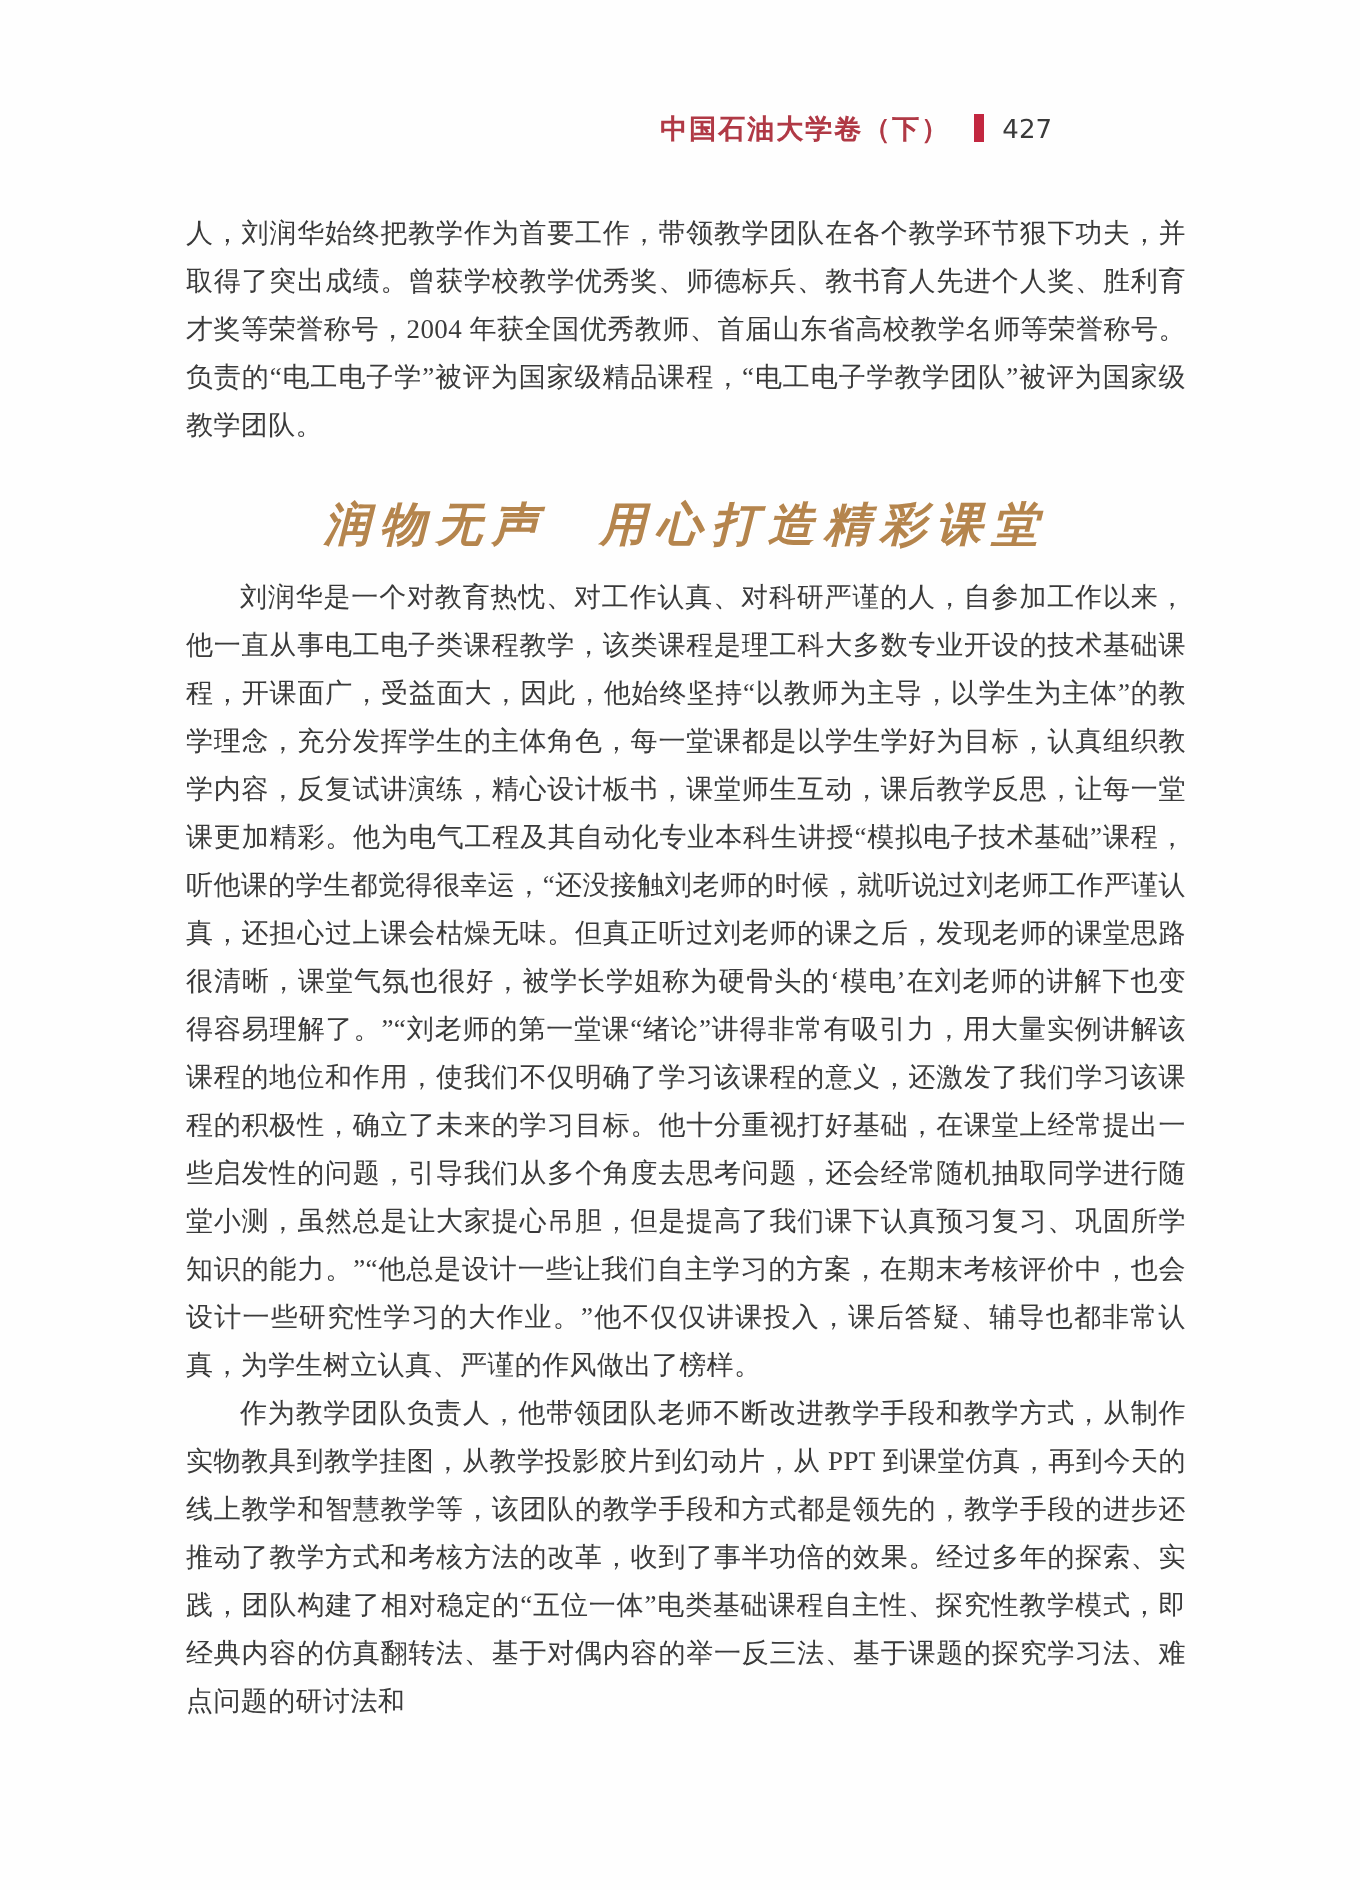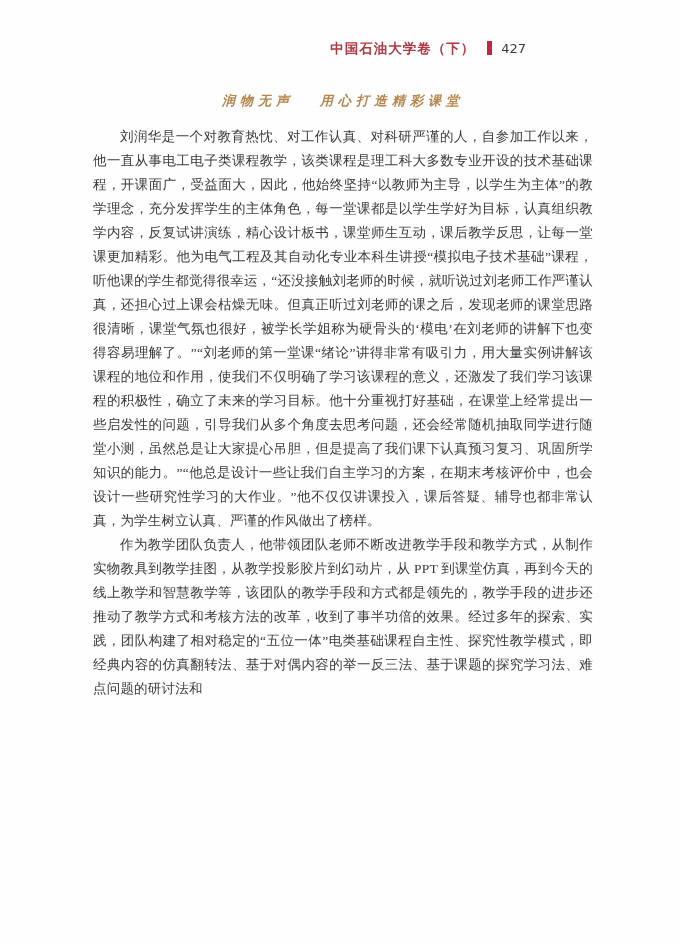--- a/index.html
+++ b/index.html
@@ -9,21 +9,21 @@
     background: #fefefe;
     font-family: "Liberation Serif", "DejaVu Serif", serif;
     color: #3a3a3a;
     overflow: hidden;
   }
   .page {
     position: relative;
     width: 584px;
     height: 945px;
     box-sizing: border-box;
-    padding-top: 40px;
+    padding-top: 56px;
   }
   
   .running-head {
     text-align: right;
     padding-right: 58px;
     font-size: 13.5px;
     letter-spacing: 1px;
     line-height: 18px;
     white-space: nowrap;
   }
@@ -58,21 +58,21 @@
     text-justify: inter-ideograph;
     letter-spacing: 0.2px;
     color: #3a3a3a;
   }
   .body-p.indent { text-indent: 2em; }
   .body-p.para-gap-after { margin-bottom: 25px; }
   
   .section-heading {
     margin: 13px 0 11px 0;
     text-align: center;
-    font-size: 13px;
+    font-size: 23px;
     line-height: 26px;
     font-style: italic;
     font-weight: bold;
     letter-spacing: 5px;
     color: #b5854d;
     white-space: nowrap;
   }
   .section-heading .heading-gap {
     display: inline-block;
     width: 26px;
@@ -82,20 +82,21 @@
 <body>
 
 <div class="page">
 
   <div class="running-head">
     <span class="book-title">中国石油大学卷（下）</span><span class="head-bar"></span><span class="folio">427</span>
   </div>
 
   <div class="content">
 
+    <p class="body-p para-gap-after">人，刘润华始终把教学作为首要工作，带领教学团队在各个教学环节狠下功夫，并取得了突出成绩。曾获学校教学优秀奖、师德标兵、教书育人先进个人奖、胜利育才奖等荣誉称号，2004 年获全国优秀教师、首届山东省高校教学名师等荣誉称号。负责的“电工电子学”被评为国家级精品课程，“电工电子学教学团队”被评为国家级教学团队。</p>
 
 
     <div class="section-heading">
       <span>润物无声</span><span class="heading-gap"></span><span>用心打造精彩课堂</span>
     </div>
 
     <p class="body-p indent">刘润华是一个对教育热忱、对工作认真、对科研严谨的人，自参加工作以来，他一直从事电工电子类课程教学，该类课程是理工科大多数专业开设的技术基础课程，开课面广，受益面大，因此，他始终坚持“以教师为主导，以学生为主体”的教学理念，充分发挥学生的主体角色，每一堂课都是以学生学好为目标，认真组织教学内容，反复试讲演练，精心设计板书，课堂师生互动，课后教学反思，让每一堂课更加精彩。他为电气工程及其自动化专业本科生讲授“模拟电子技术基础”课程，听他课的学生都觉得很幸运，“还没接触刘老师的时候，就听说过刘老师工作严谨认真，还担心过上课会枯燥无味。但真正听过刘老师的课之后，发现老师的课堂思路很清晰，课堂气氛也很好，被学长学姐称为硬骨头的‘模电’在刘老师的讲解下也变得容易理解了。”“刘老师的第一堂课“绪论”讲得非常有吸引力，用大量实例讲解该课程的地位和作用，使我们不仅明确了学习该课程的意义，还激发了我们学习该课程的积极性，确立了未来的学习目标。他十分重视打好基础，在课堂上经常提出一些启发性的问题，引导我们从多个角度去思考问题，还会经常随机抽取同学进行随堂小测，虽然总是让大家提心吊胆，但是提高了我们课下认真预习复习、巩固所学知识的能力。”“他总是设计一些让我们自主学习的方案，在期末考核评价中，也会设计一些研究性学习的大作业。”他不仅仅讲课投入，课后答疑、辅导也都非常认真，为学生树立认真、严谨的作风做出了榜样。</p>
 
     <p class="body-p indent">作为教学团队负责人，他带领团队老师不断改进教学手段和教学方式，从制作实物教具到教学挂图，从教学投影胶片到幻动片，从 PPT 到课堂仿真，再到今天的线上教学和智慧教学等，该团队的教学手段和方式都是领先的，教学手段的进步还推动了教学方式和考核方法的改革，收到了事半功倍的效果。经过多年的探索、实践，团队构建了相对稳定的“五位一体”电类基础课程自主性、探究性教学模式，即经典内容的仿真翻转法、基于对偶内容的举一反三法、基于课题的探究学习法、难点问题的研讨法和</p>
 

